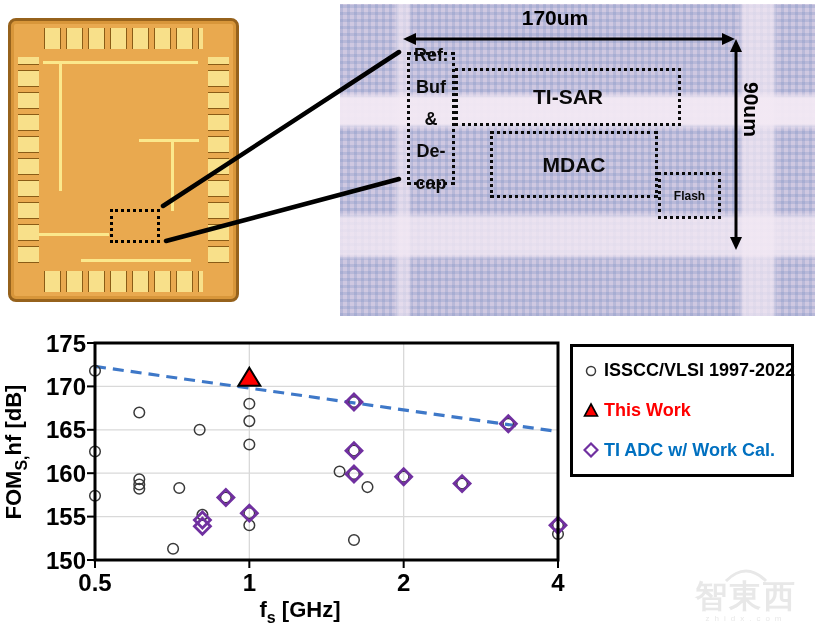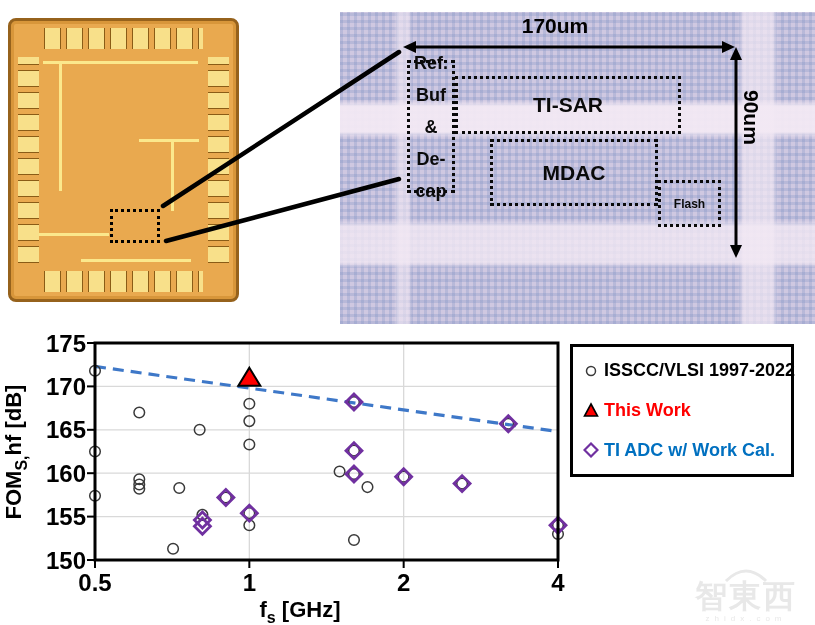--- a/index.html
+++ b/index.html
@@ -14,21 +14,21 @@
   .padrow{height:21px;left:33px;right:33px;
       background:repeating-linear-gradient(90deg,#8a5c16 0 1px,#f8e08a 1px 16px,#8a5c16 16px 17px,rgba(0,0,0,0) 17px 22px);}
   .padcol{width:21px;top:36px;bottom:36px;
       background:repeating-linear-gradient(0deg,#8a5c16 0 1px,#f8e08a 1px 16px,#8a5c16 16px 17px,rgba(0,0,0,0) 17px 22px);}
   .pr-top{top:7px;} .pr-bot{bottom:7px;} .pc-left{left:7px;} .pc-right{right:7px;}
   .trace{position:absolute;background:#fbe88c;}
   .die-box{position:absolute;left:99px;top:188px;width:50px;height:34px;
        border:3px dotted #000;box-sizing:border-box;}
 
   
-  .micro{position:absolute;left:340px;top:12px;width:475px;height:312px;overflow:hidden;
+  .micro{position:absolute;left:340px;top:4px;width:475px;height:312px;overflow:hidden;
      background:
       linear-gradient(180deg,rgba(0,0,0,0) 0 88px,rgba(243,233,244,.95) 94px 120px,rgba(0,0,0,0) 126px 208px,rgba(243,233,244,.8) 214px 250px,rgba(0,0,0,0) 256px),
       linear-gradient(90deg,rgba(0,0,0,0) 0 54px,rgba(243,233,244,.6) 58px 68px,rgba(0,0,0,0) 72px 398px,rgba(243,233,244,.7) 404px 432px,rgba(0,0,0,0) 438px),
       repeating-linear-gradient(0deg,rgba(118,140,192,.26) 0 3px,rgba(0,0,0,0) 3px 7px),
       repeating-linear-gradient(90deg,rgba(118,140,192,.26) 0 3px,rgba(0,0,0,0) 3px 7px),
       #cfc8e1;}
   .micro .dims{position:absolute;left:0;top:0;}
   .dim-h-label{position:absolute;left:150px;top:2px;width:130px;text-align:center;
       font-weight:bold;font-size:21px;color:#000;}
   .dim-v-label{position:absolute;left:399px;top:78px;writing-mode:vertical-rl;

